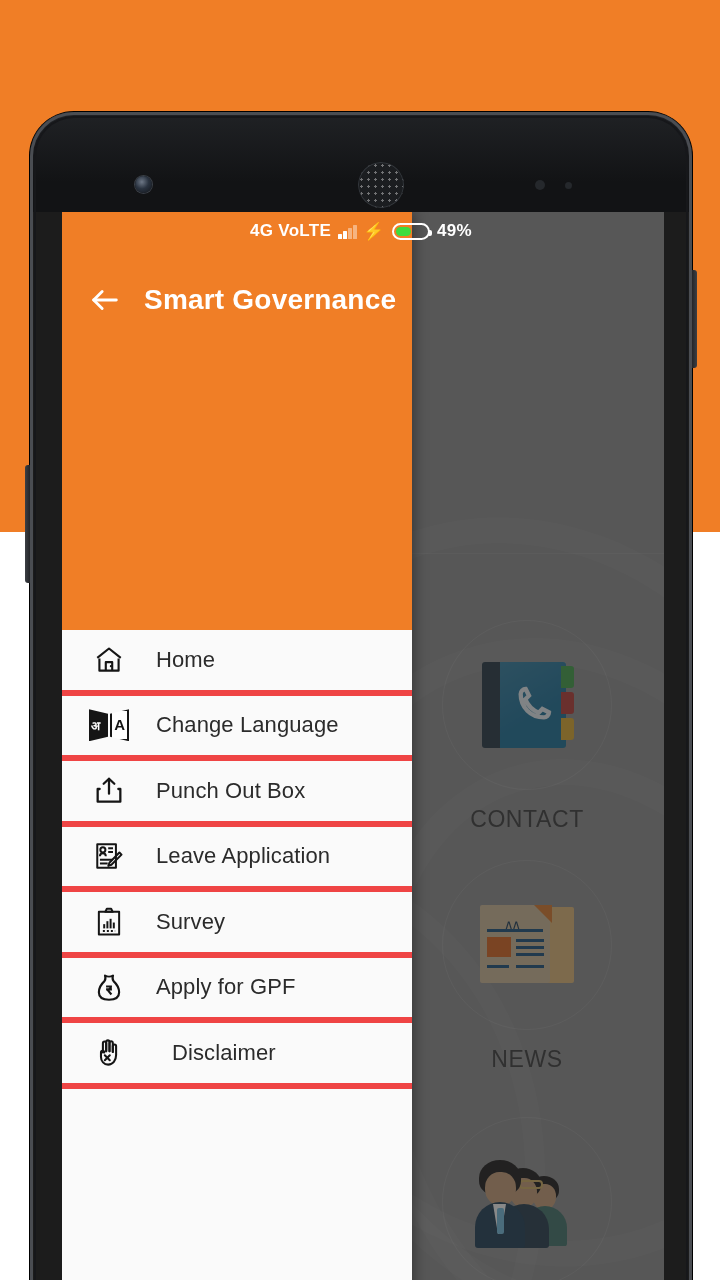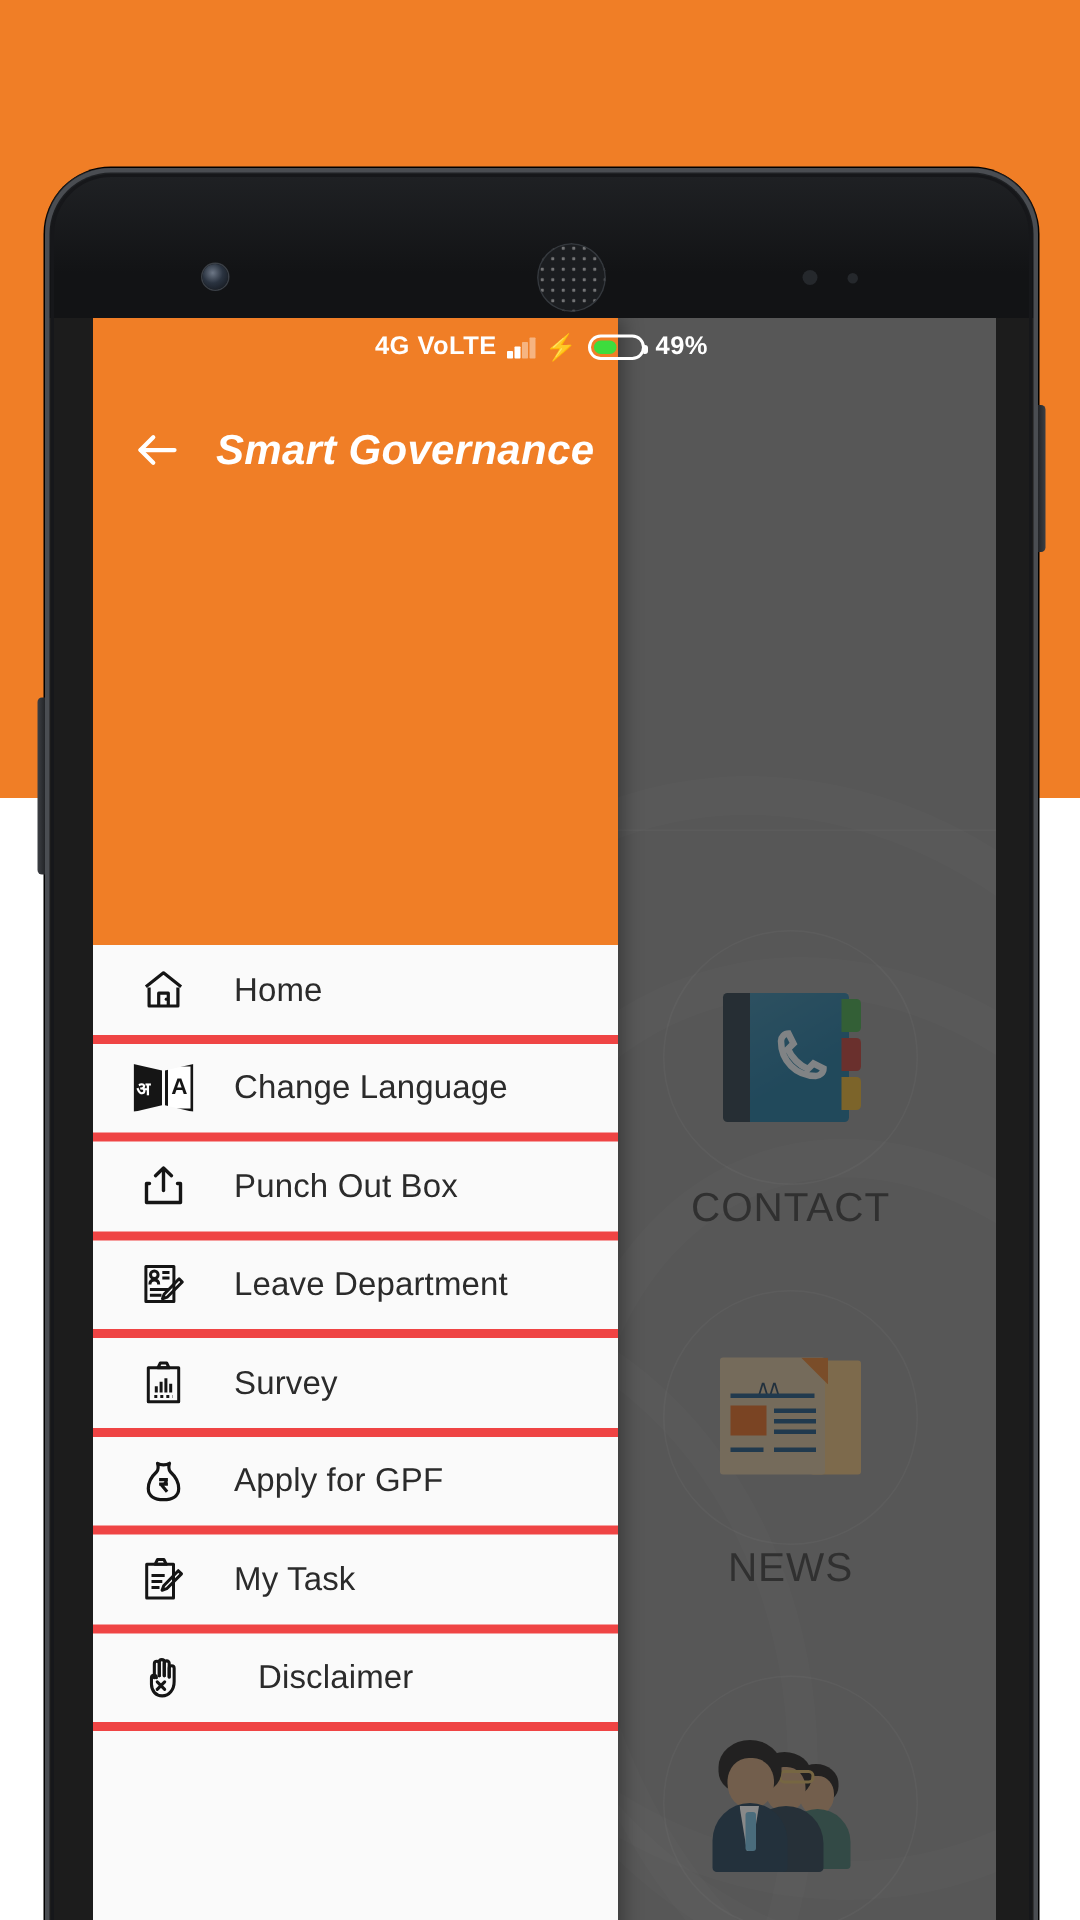--- a/index.html
+++ b/index.html
@@ -102,21 +102,21 @@
 
   
   .tile { position:absolute; width:260px; text-align:center; }
   .tile-circle {
     width:170px; height:170px; border-radius:50%;
     border:1px solid rgba(255,255,255,.10);
     margin:0 auto; position:relative;
     display:flex; align-items:center; justify-content:center;
   }
   .tile-label {
-    margin-top:0; font-size:27px; letter-spacing:.6px;
+    margin-top:16px; font-size:23px; letter-spacing:.6px;
     color:#3a3a3a; font-weight:400;
   }
   #tile-contact { left:335px; top:408px; }
   #tile-news    { left:335px; top:648px; }
   #tile-profile { left:335px; top:905px; }
 
   
   .ico-book { position:relative; width:98px; height:98px; }
   .ico-book .spine { position:absolute; left:4px; top:6px; width:20px; height:86px; background:#243642; border-radius:3px 0 0 3px; }
   .ico-book .cover { position:absolute; left:22px; top:6px; width:66px; height:86px; background:#1b6d93; border-radius:0 3px 3px 0; }
@@ -179,21 +179,21 @@
     background:#fff; border-radius:0 2px 2px 0;
   }
   #battery-fill { height:100%; background:#3ddc3d; border-radius:6px; }
 
   #appbar { position:absolute; left:0; top:38px; width:350px; height:100px; display:flex; align-items:center; }
   #back-arrow {
     width:34px; height:34px; margin-left:26px; color:#fff;
     display:flex; align-items:center; justify-content:center;
   }
   #appbar-title {
-    margin-left:22px; color:#fff; font-size:28px; font-weight:bold; letter-spacing:.2px;font-style:italic;
+    margin-left:22px; color:#fff; font-size:28px; font-weight:bold; letter-spacing:.2px;
   }
   #dept-name {
     position:absolute; left:46px; top:200px;
     color:#fff; font-size:25px; font-weight:bold; letter-spacing:.2px;
   }
 
   #drawer-list { flex:1; background:#FAFAFA; }
   .drawer-item {
     height:65.5px; display:flex; align-items:center;
     border-bottom:6px solid #ef4444;
@@ -378,21 +378,21 @@
               <rect x="3.2" y="3.2" width="14" height="17.6"></rect>
               <circle cx="7.4" cy="7.4" r="1.9"></circle>
                 <path d="M5.2 12.2c0-1.5 1-2.2 2.2-2.2s2.2.7 2.2 2.2"></path>
               <line x1="11.4" y1="6.2" x2="15" y2="6.2"></line>
                 <line x1="11.4" y1="9" x2="15" y2="9"></line>
               <line x1="5.2" y1="14.8" x2="14.6" y2="14.8"></line>
                 <line x1="5.2" y1="17.6" x2="11" y2="17.6"></line>
               <path d="M19.8 9.4 21.4 11l-7.6 7.6-2.3.8.8-2.3z"></path>
             </svg>
           </span>
-          <span class="di-label">Leave Department</span>
+          <span class="di-label">Leave Application</span>
         </div>
 
         <div class="drawer-item">
           <span class="ico-box">
             <svg viewBox="0 0 24 24" width="32" height="32" fill="none" stroke="currentColor" stroke-width="1.5" stroke-linejoin="round">
               <rect x="4.4" y="4.4" width="15.2" height="17"></rect>
               <path d="M9.2 4.4 10.4 2h3.2l1.2 2.4z"></path>
               <line x1="8.4" y1="16.8" x2="8.4" y2="13.6"></line>
                 <line x1="10.8" y1="16.8" x2="10.8" y2="11.4"></line>
               <line x1="13.2" y1="16.8" x2="13.2" y2="9.6"></line>
@@ -406,33 +406,20 @@
         <div class="drawer-item">
           <span class="ico-box">
             <svg viewBox="0 0 24 24" width="32" height="32" fill="none" stroke="currentColor" stroke-width="1.6" stroke-linejoin="round">
               <path d="M9 3.4c1.6 1 4.4 1 6 0-.6 2-.6 3 .4 4.2 2.6 2.4 4.2 5.4 4.2 8.4 0 4-3.4 5.6-7.6 5.6S4.4 20 4.4 16c0-3 1.6-6 4.2-8.4 1-1.2 1-2.2.4-4.2z"></path>
               <path d="M9.8 11.6h4.4M9.8 13.8h4.4M13.4 11.6c0 2-1.2 2.4-2.6 2.4l3 3.6"></path>
             </svg>
           </span>
           <span class="di-label">Apply for GPF</span>
         </div>
 
-        <div class="drawer-item">
-          <span class="ico-box">
-            <svg viewBox="0 0 24 24" width="32" height="32" fill="none" stroke="currentColor" stroke-width="1.5" stroke-linejoin="round">
-              <rect x="3.6" y="4.4" width="13.4" height="16.8"></rect>
-              <path d="M7.8 4.4 9 2h3.2l1.2 2.4z"></path>
-              <line x1="6" y1="10" x2="12.6" y2="10"></line>
-                <line x1="6" y1="13" x2="11.4" y2="13"></line>
-                <line x1="6" y1="16" x2="10" y2="16"></line>
-              <path d="M19.4 7.6 21 9.2l-7.4 7.4-2.3.8.8-2.3z"></path>
-            </svg>
-          </span>
-          <span class="di-label">My Task</span>
-        </div>
 
 
         <div class="drawer-item indent">
           <span class="ico-box">
             <svg viewBox="0 0 24 24" width="33" height="33" fill="none" stroke="currentColor" stroke-width="1.5" stroke-linejoin="round" stroke-linecap="round">
               <path d="M7.2 12V5.2a1.2 1.2 0 1 1 2.4 0V11"></path>
               <path d="M9.6 11V4.4a1.2 1.2 0 1 1 2.4 0V11"></path>
               <path d="M12 11V5a1.2 1.2 0 1 1 2.4 0v6.6"></path>
               <path d="M14.4 11.6V7.4a1.2 1.2 0 1 1 2.4 0v6.4c0 4-2.4 7-5.8 7-3 0-5.2-2.4-5.2-5.6V12a1.2 1.2 0 0 1 2.4 0"></path>
               <line x1="8.6" y1="14" x2="12.2" y2="17.6"></line>

